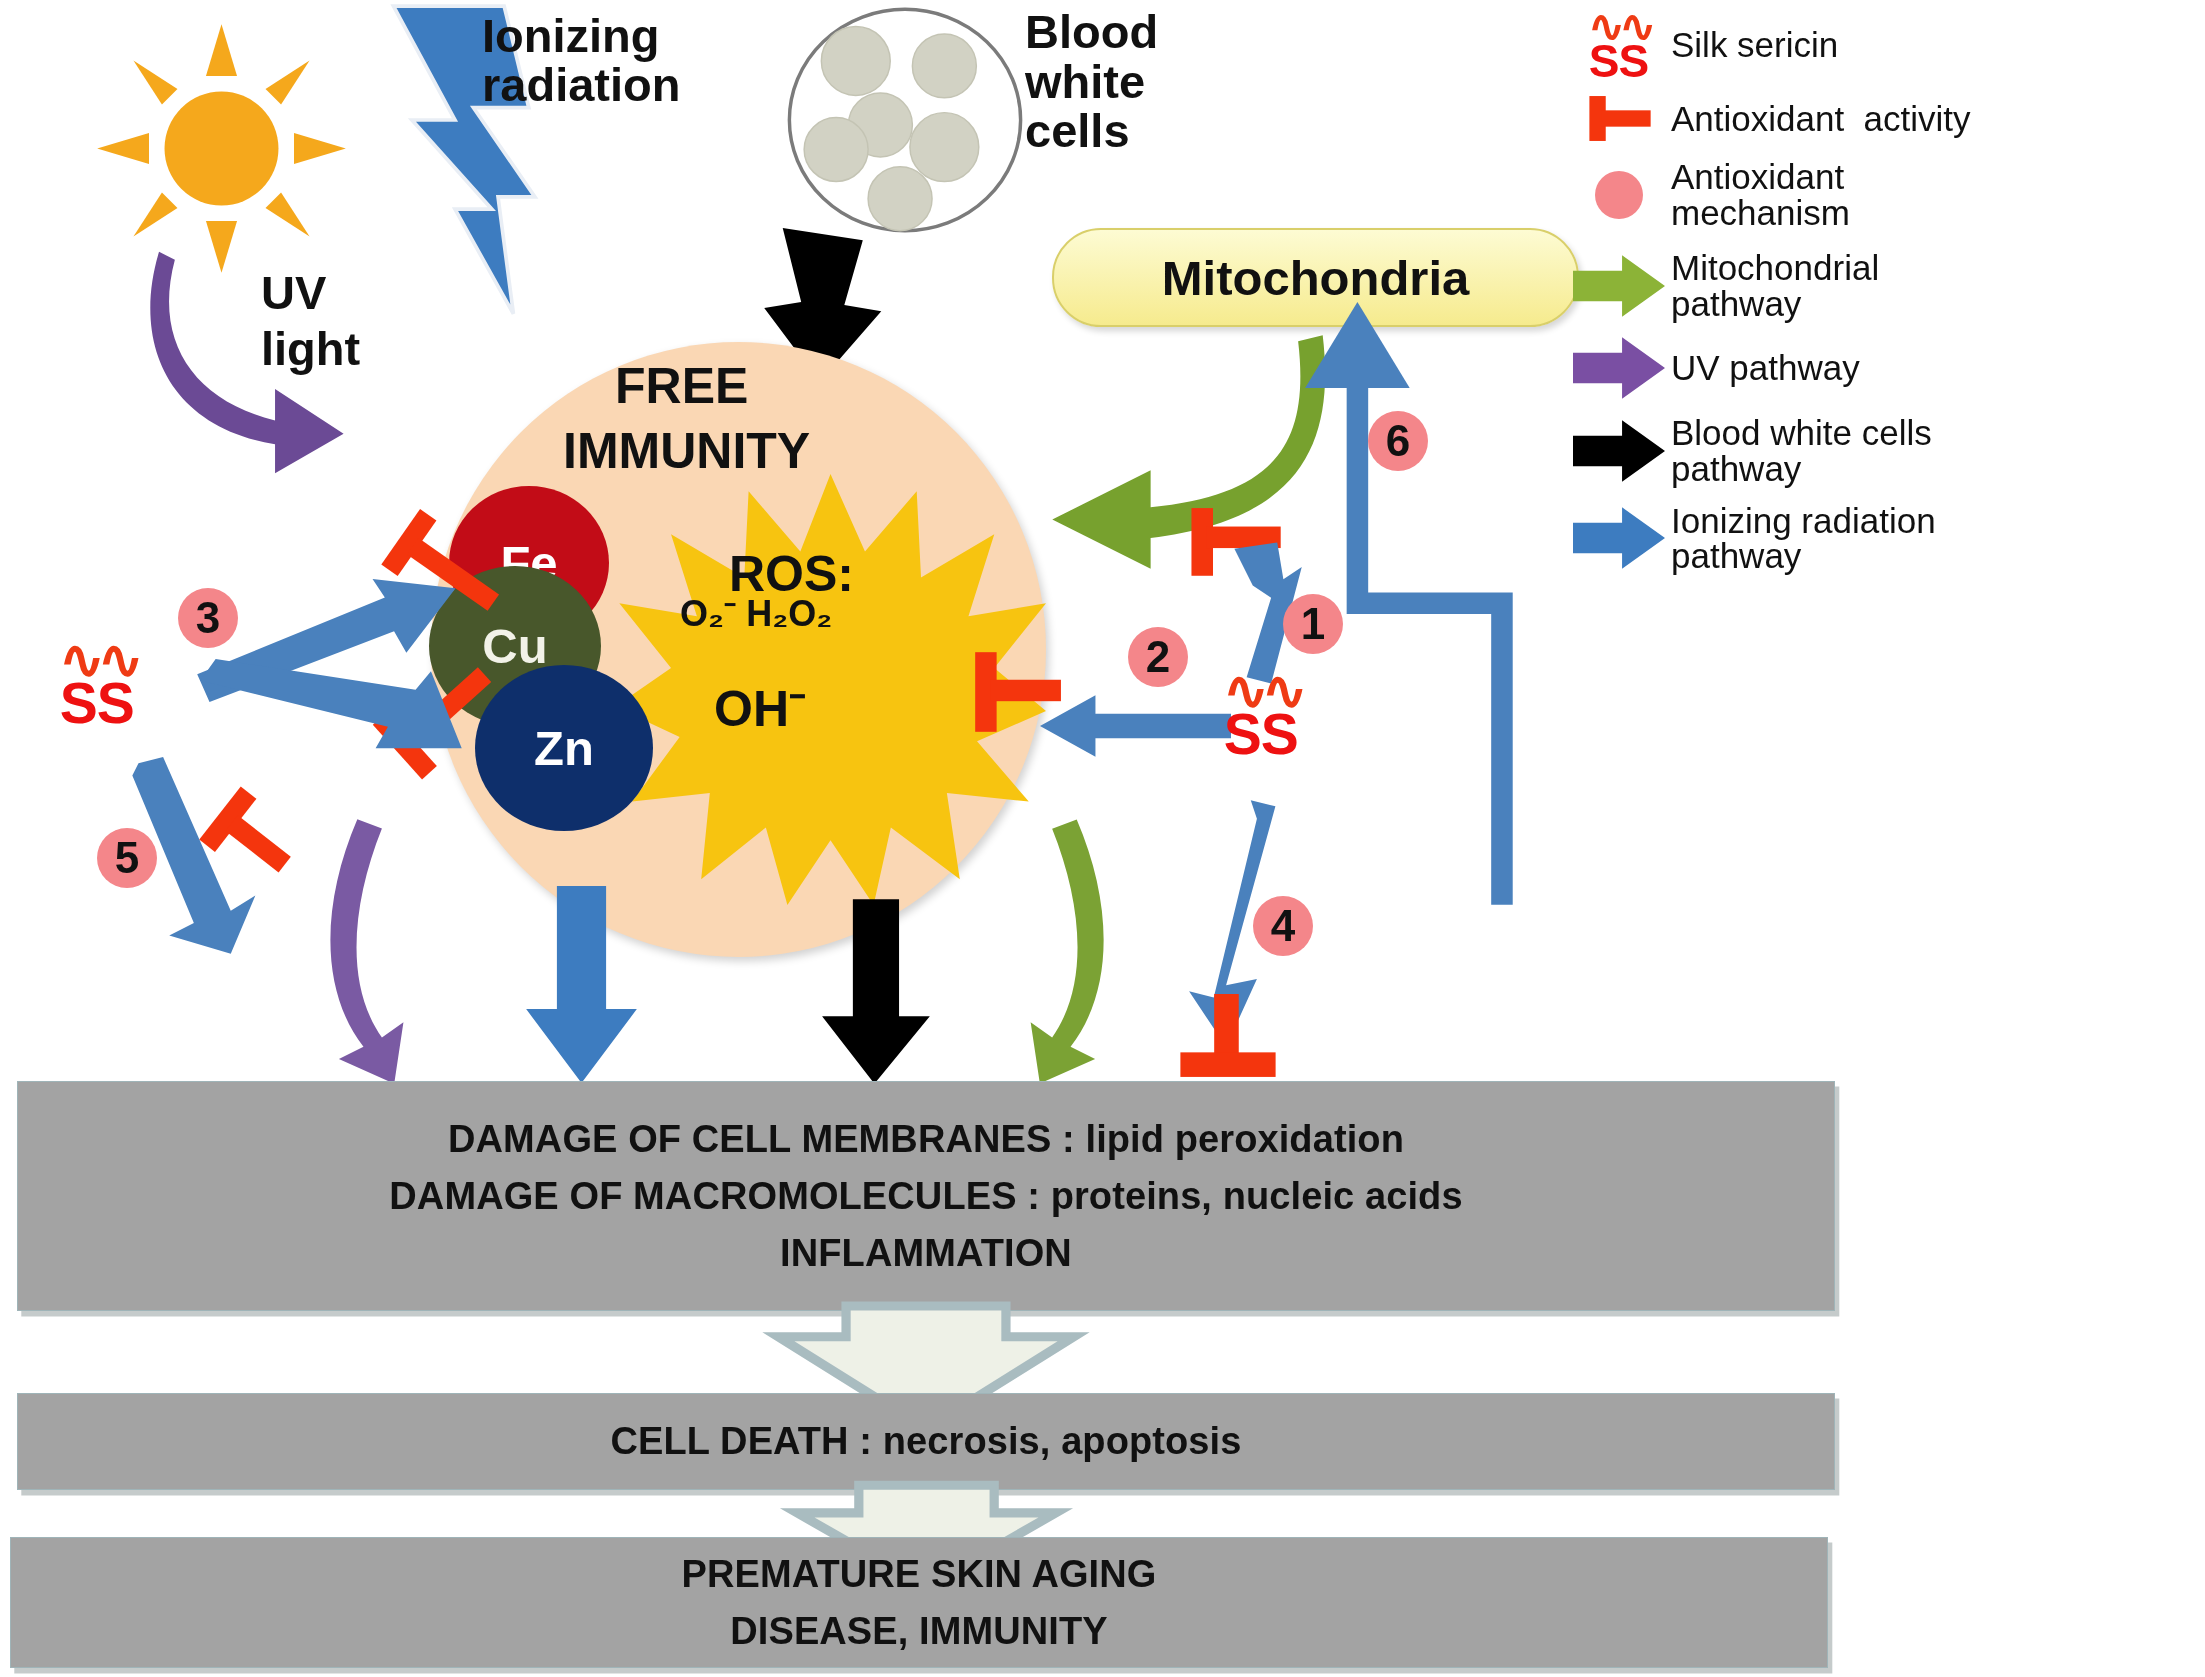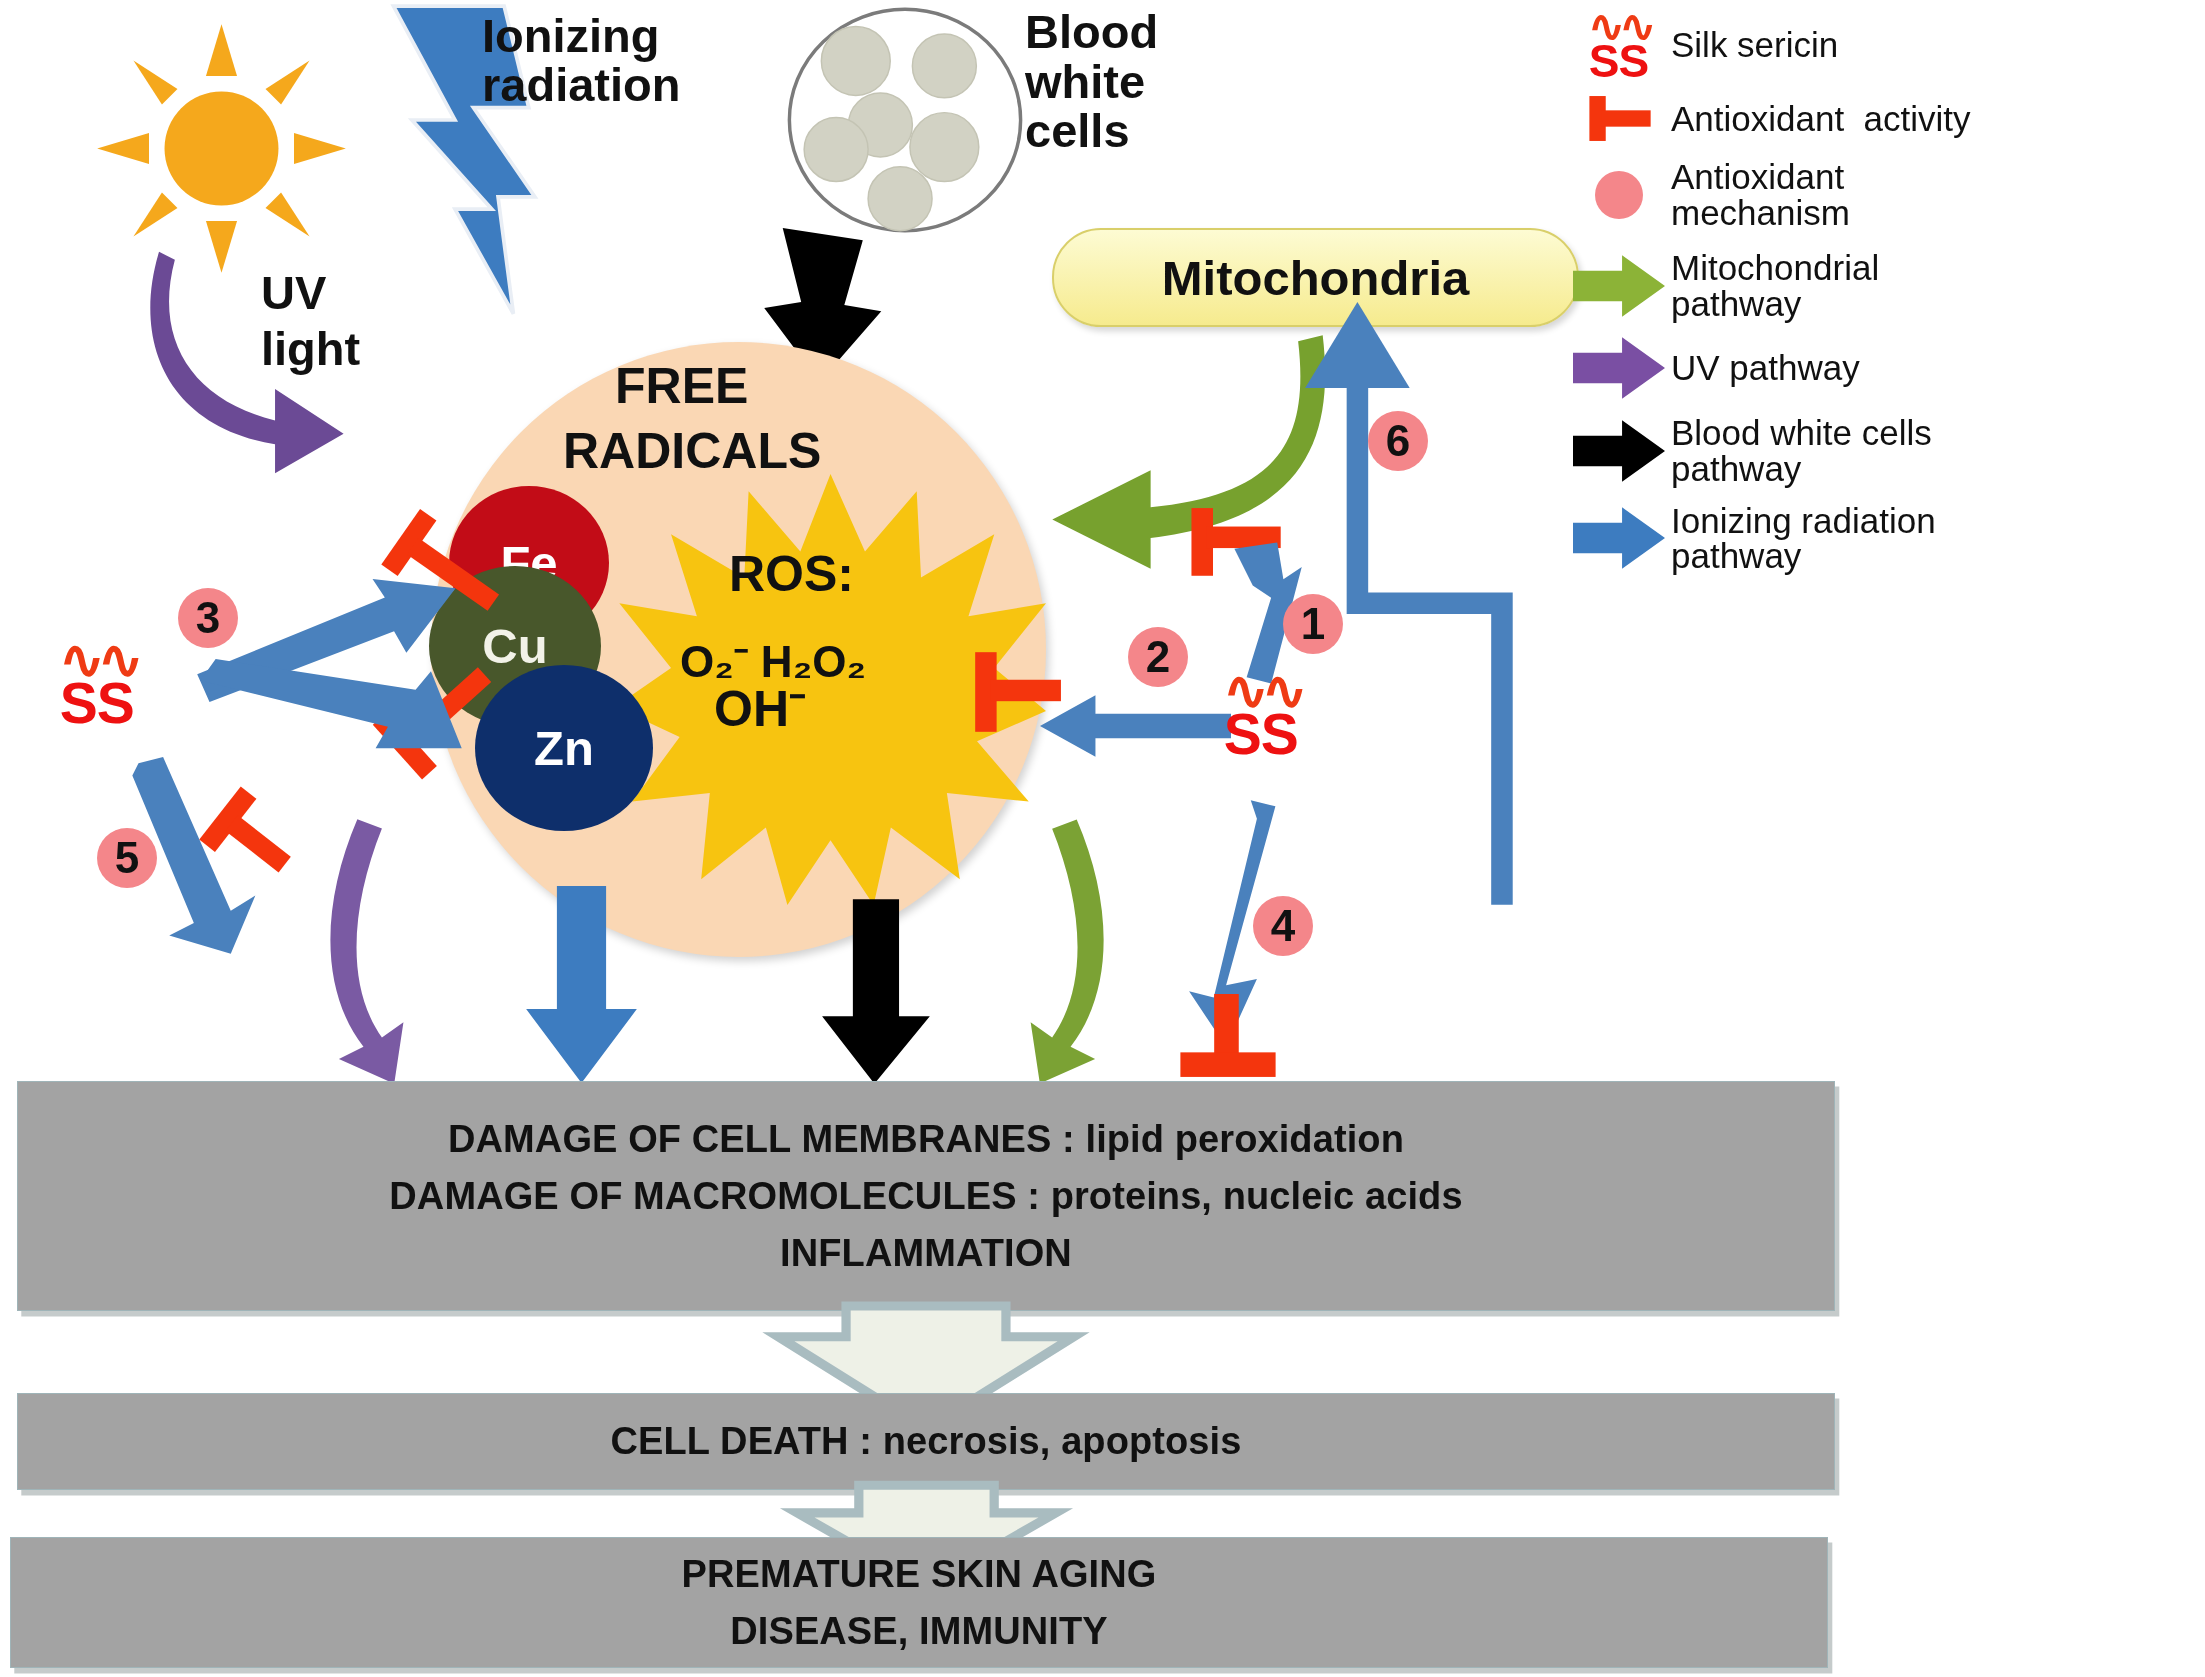--- a/index.html
+++ b/index.html
@@ -96,31 +96,31 @@
 <div class="abs" style="left:758px;top:228px;width:148px;height:154px;">
   <svg width="148" height="154" viewBox="0 0 48 50">
     <polygon points="8,0 34,4 28,25 40,27 20,50 2,26 14,24" fill="#000"></polygon>
   </svg>
 </div>
 
 <div class="abs" style="left:431px;top:342px;width:615px;height:615px;border-radius:50%;
             background:#fad7b4;box-shadow:3.1px 4.3px 8.6px rgba(0,0,0,.18);"></div>
 
 <div class="abs lbl" style="left:615px;top:360px;font-size:50px;">FREE</div>
-<div class="abs lbl" style="left:563px;top:425px;font-size:50px;">RADICALS</div>
+<div class="abs lbl" style="left:563px;top:425px;font-size:50px;">IMMUNITY</div>
 
 <div class="abs" style="left:615px;top:474px;width:431px;height:431px;">
   <svg width="431" height="431" viewBox="0 0 100 100">
     <polygon fill="#f7c410" points="50,0 58,18 70,4 71,24 88,14 82,33 100,30 88,45 100,55 84,62
               96,76 77,74 80,94 64,82 60,100 50,85 40,100 35,82 20,94 22,74
               4,76 15,61 0,54 13,45 1,30 19,33 13,14 30,24 31,4 43,18"></polygon>
   </svg>
 </div>
 <div class="abs lbl" style="left:729px;top:548px;font-size:50px;">ROS:</div>
-<div class="abs lbl" style="left:680px;top:639px;font-size:44px;text-align:center;">O₂⁻ H₂O₂</div>
+<div class="abs lbl" style="left:680px;top:595px;font-size:36px;text-align:center;">O₂⁻ H₂O₂</div>
 <div class="abs lbl" style="left:714px;top:683px;font-size:50px;">OH⁻</div>
 
 <div class="abs" style="left:449px;top:486px;width:160px;height:154px;border-radius:50%;
             background:#c20c17;display:flex;align-items:center;justify-content:center;">
   <span style="color:#fff;font-weight:bold;font-size:49px;">Fe</span>
 </div>
 <div class="abs" style="left:429px;top:566px;width:172px;height:160px;border-radius:50%;
             background:#48572b;display:flex;align-items:center;justify-content:center;">
   <span style="color:#f2f2e8;font-weight:bold;font-size:49px;">Cu</span>
 </div>

